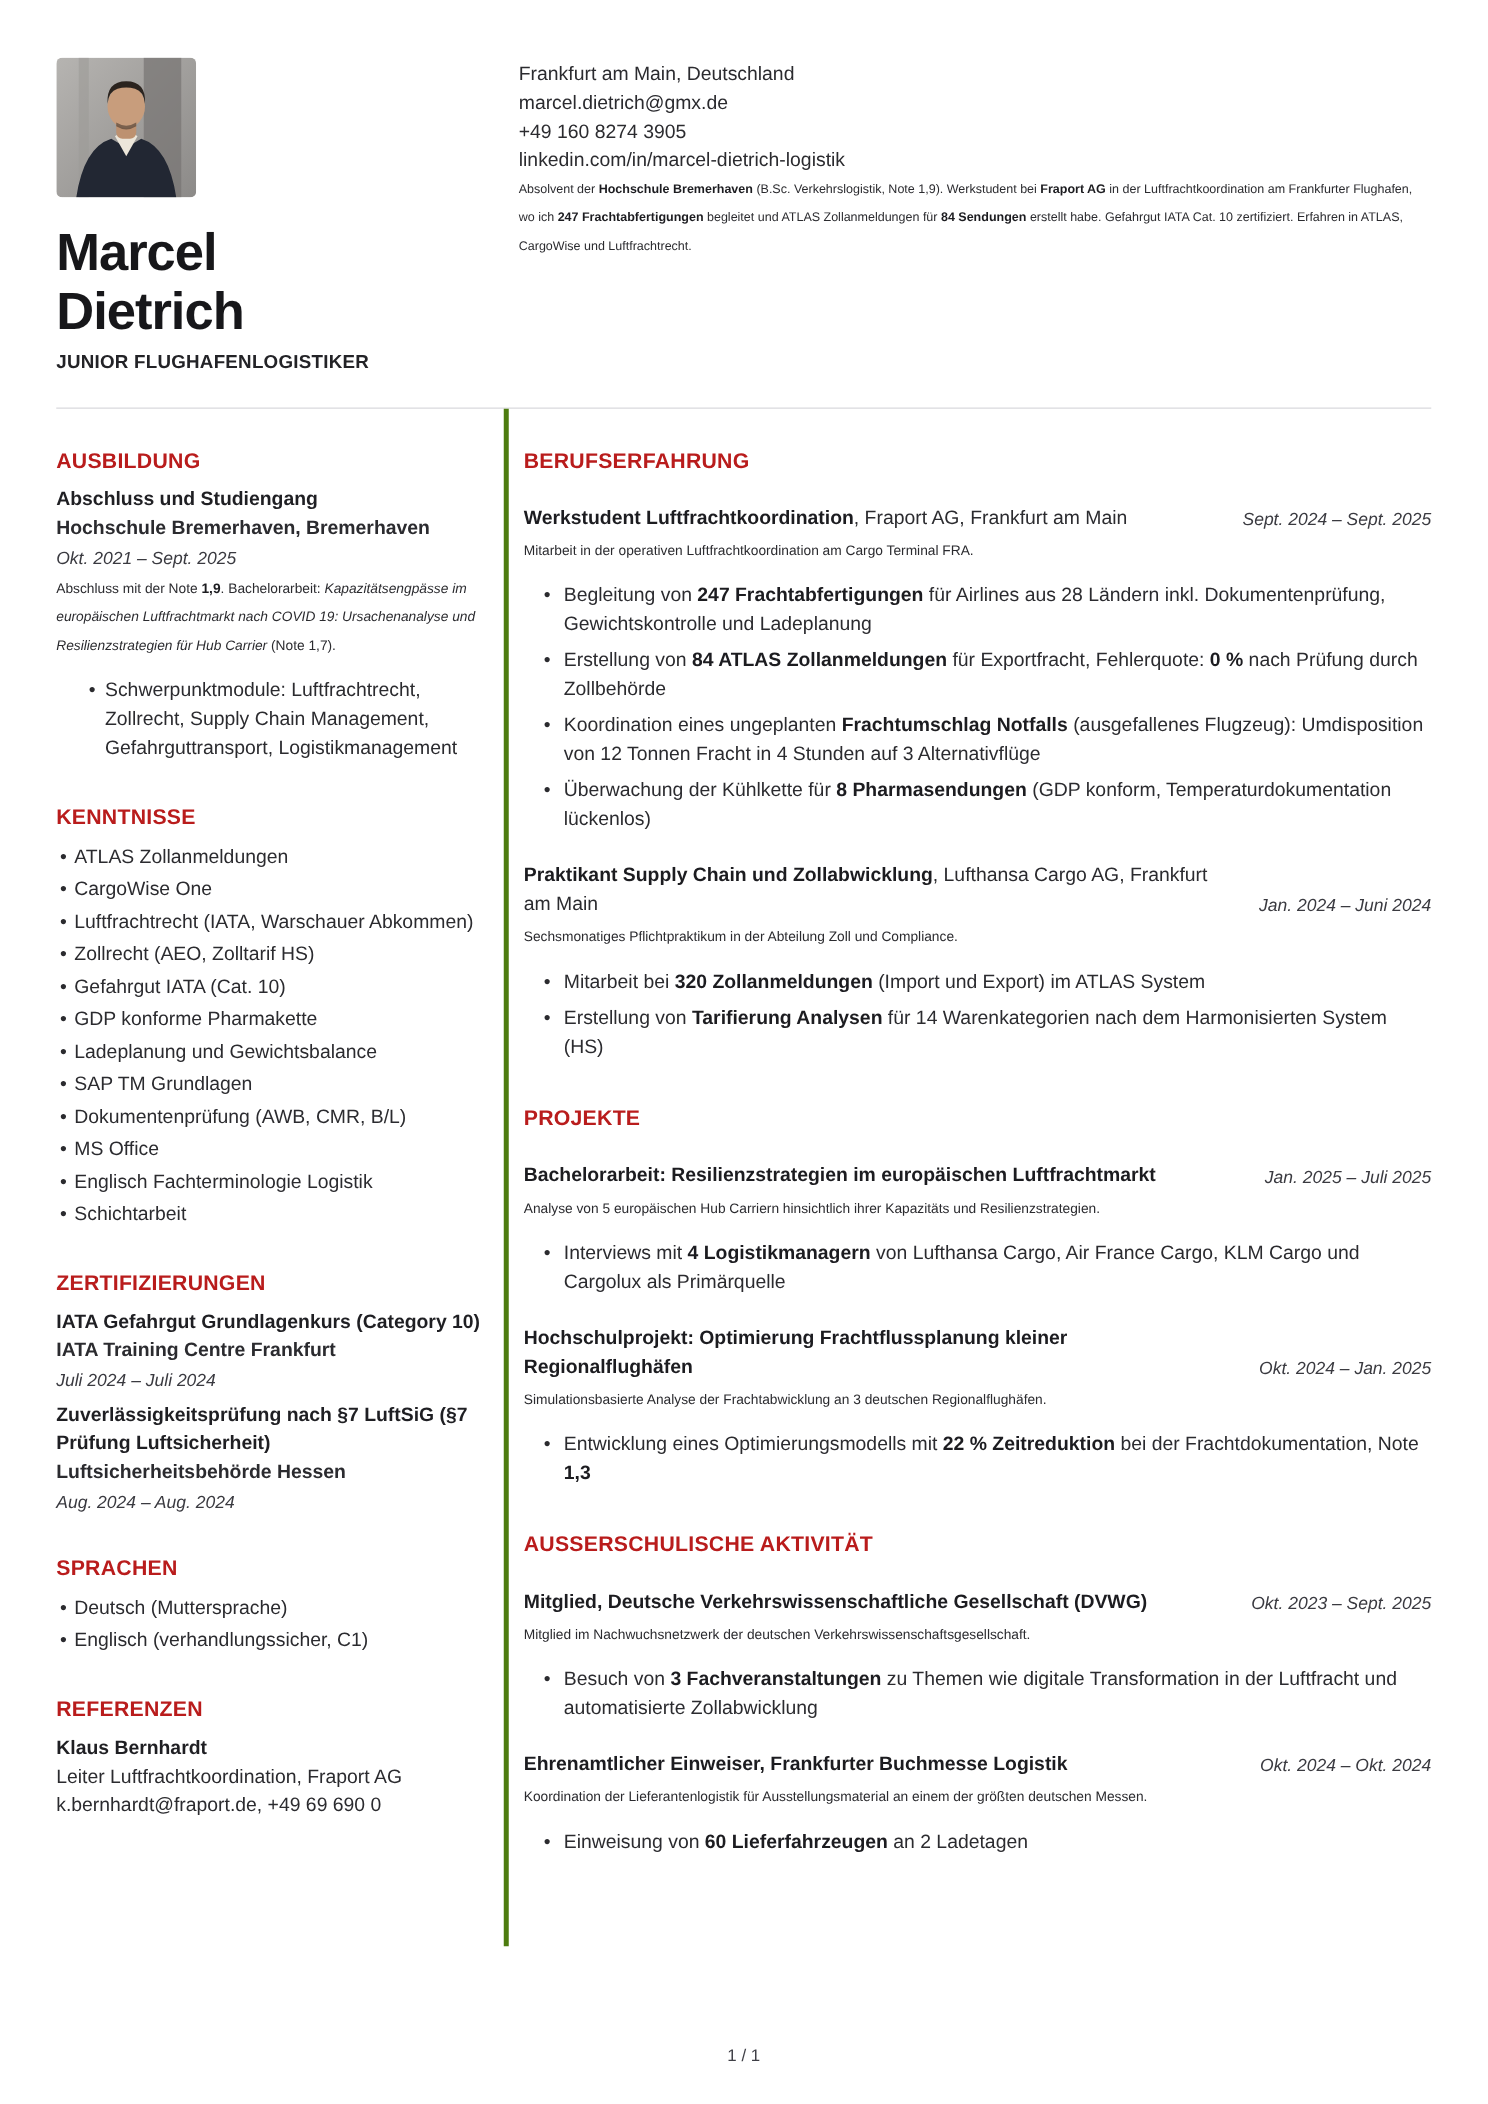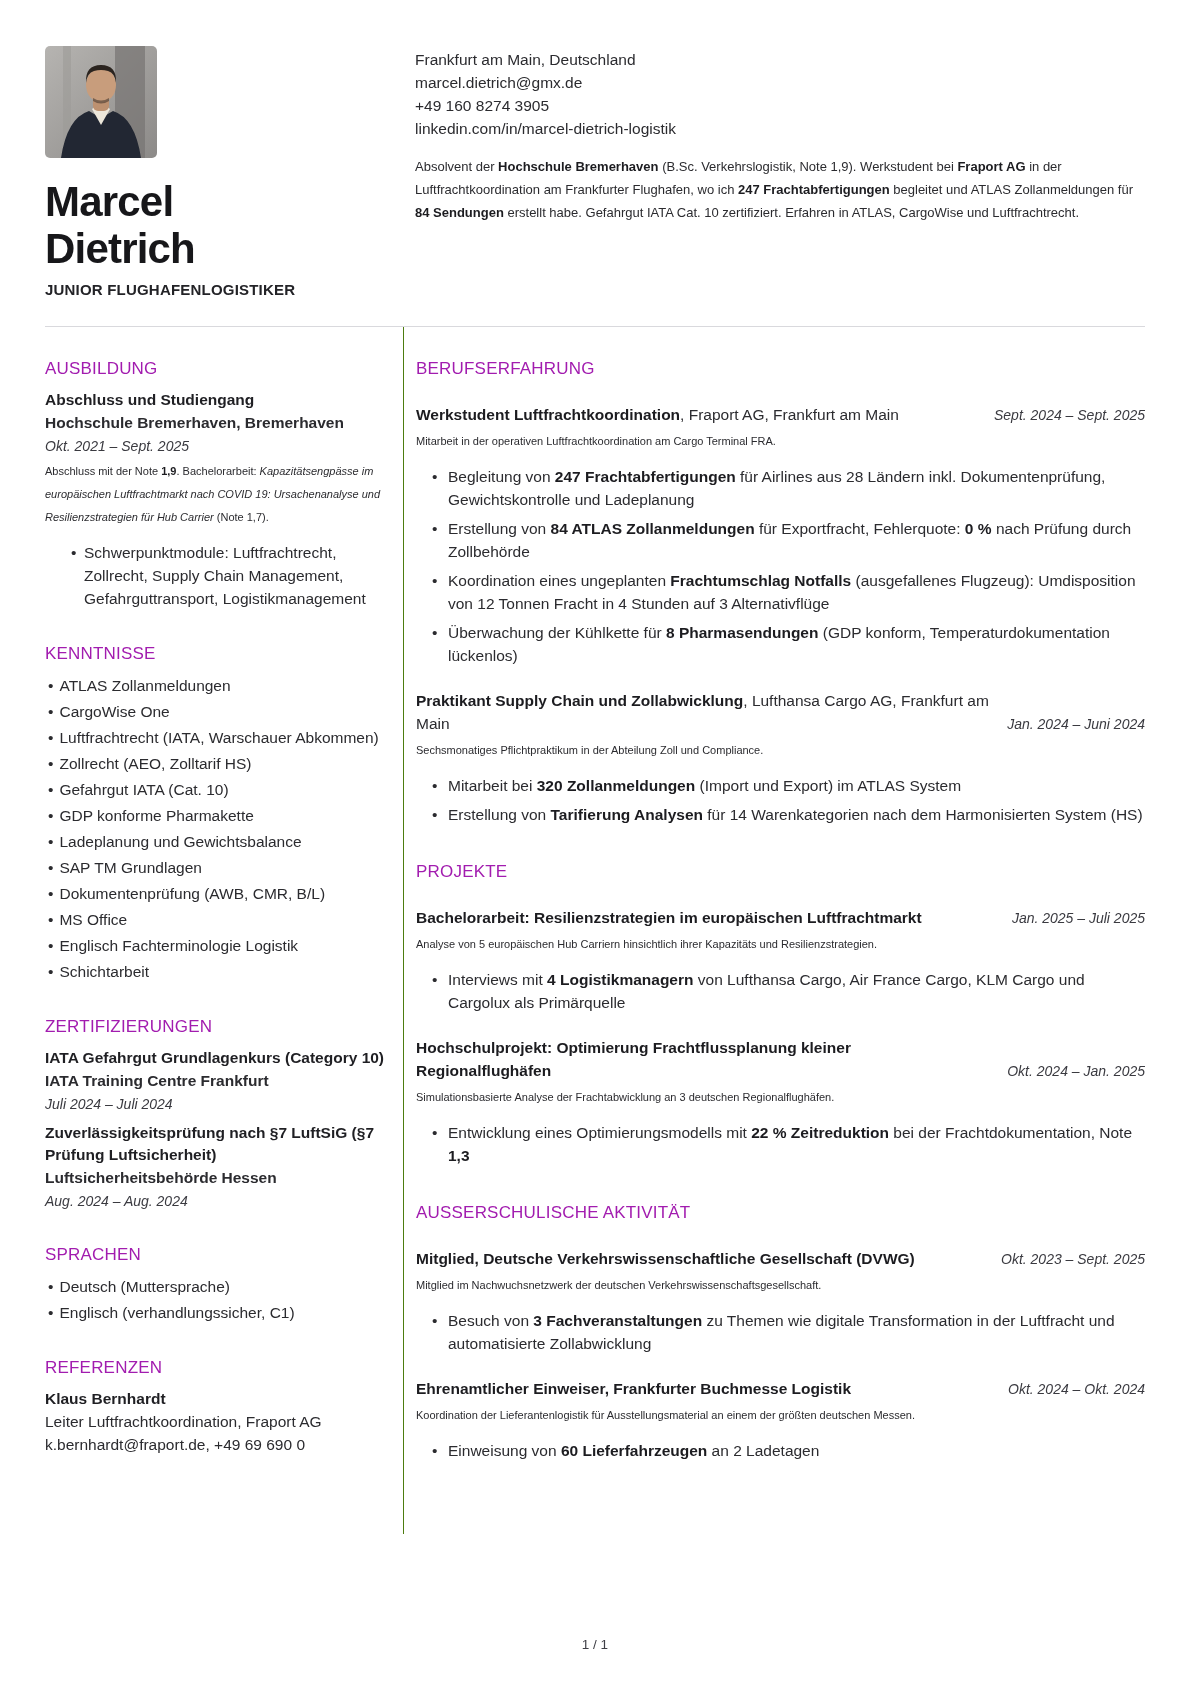--- a/index.html
+++ b/index.html
@@ -12,35 +12,35 @@
 
   
   .header { display:flex; align-items:flex-start; }
   .header-left { flex:0 0 370px; width:370px; }
   .photo { width:112px; height:112px; border-radius:5px; overflow:hidden; display:block; }
   .photo svg { display:block; }
   .name { font-size:42px; line-height:1.12; font-weight:700; color:#17171a; letter-spacing:-0.8px; margin-top:20px; }
   .role { font-size:15px; font-weight:700; color:#232327; letter-spacing:0.2px; margin-top:9px; }
   .header-right { flex:1; min-width:0; padding-top:2px; }
   .contact-line { font-size:15.5px; line-height:23px; color:#2b2b2f; }
-  .summary { margin-top:15px; font-size:13px; line-height:23px; color:#2b2b2f; }
+  .summary { font-size:10px; line-height:23px; color:#2b2b2f; }
   strong { font-weight:700; color:#1c1c20; }
   em { font-style:italic; }
 
   .divider { border-top:1px solid #d9d9dd; margin-top:28px; }
 
   
   .columns { display:flex; align-items:stretch; }
   .col-left { flex:0 0 346px; width:346px; padding-right:12px; }
-  .col-right { flex:1; min-width:0; border-left:1px solid #4d7c0f; padding-left:12px; padding-bottom:72px; }
+  .col-right { flex:1; min-width:0; border-left:4px solid #4d7c0f; padding-left:12px; padding-bottom:72px; }
 
   .sec { margin-top:34px; }
   .col-right .sec { margin-top:36px; }
   .col-left .sec:first-child, .col-right .sec:first-child { margin-top:32px; }
-  .sec-h { font-size:17px; font-weight:400; color:#a21caf; letter-spacing:0.2px; margin:0 0 10px 0; }
+  .sec-h { font-size:17px; font-weight:700; color:#b91c1c; letter-spacing:0.2px; margin:0 0 10px 0; }
   .col-right .sec-h { margin-bottom:24px; }
 
   .entry { margin-top:0; }
   .col-left .entry + .entry { margin-top:8px; }
   .col-right .entry + .entry { margin-top:22px; }
 
   .e-title { font-size:15.5px; font-weight:700; color:#1f1f23; line-height:22px; }
   .e-org { font-size:15.5px; line-height:23px;font-weight:bold; }
   .e-date { font-size:14px; font-style:italic; color:#3a3a40; line-height:20px; margin-top:2px; }
   .e-desc { font-size:11px; line-height:23px; margin-top:4px; }

